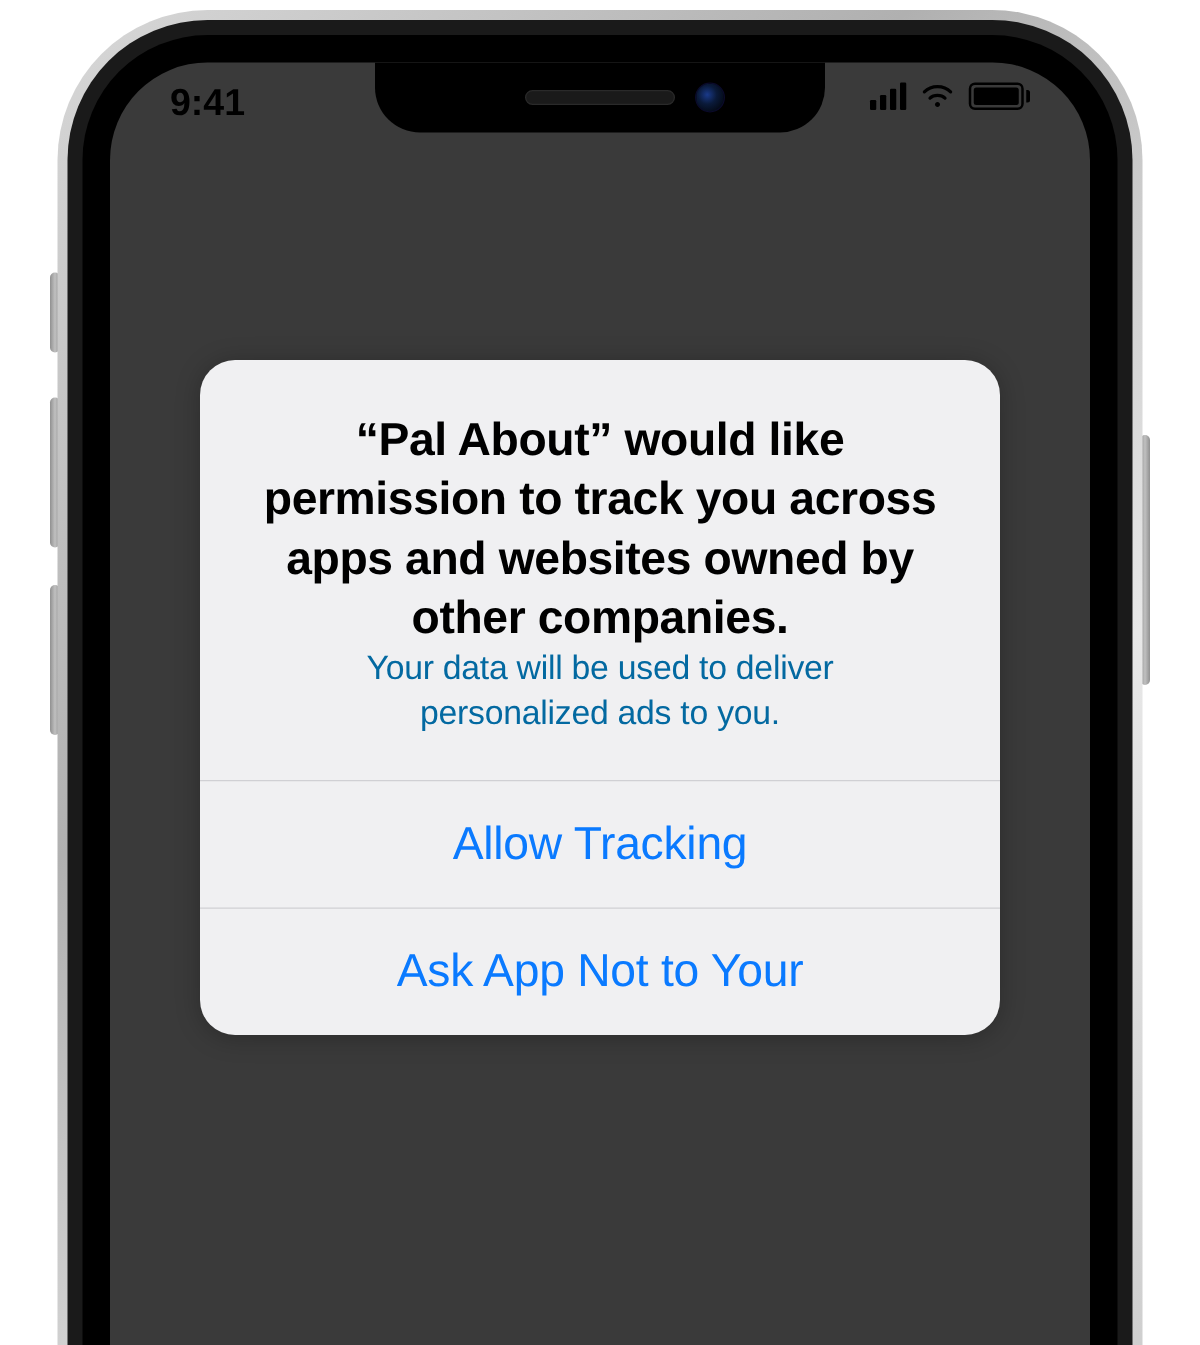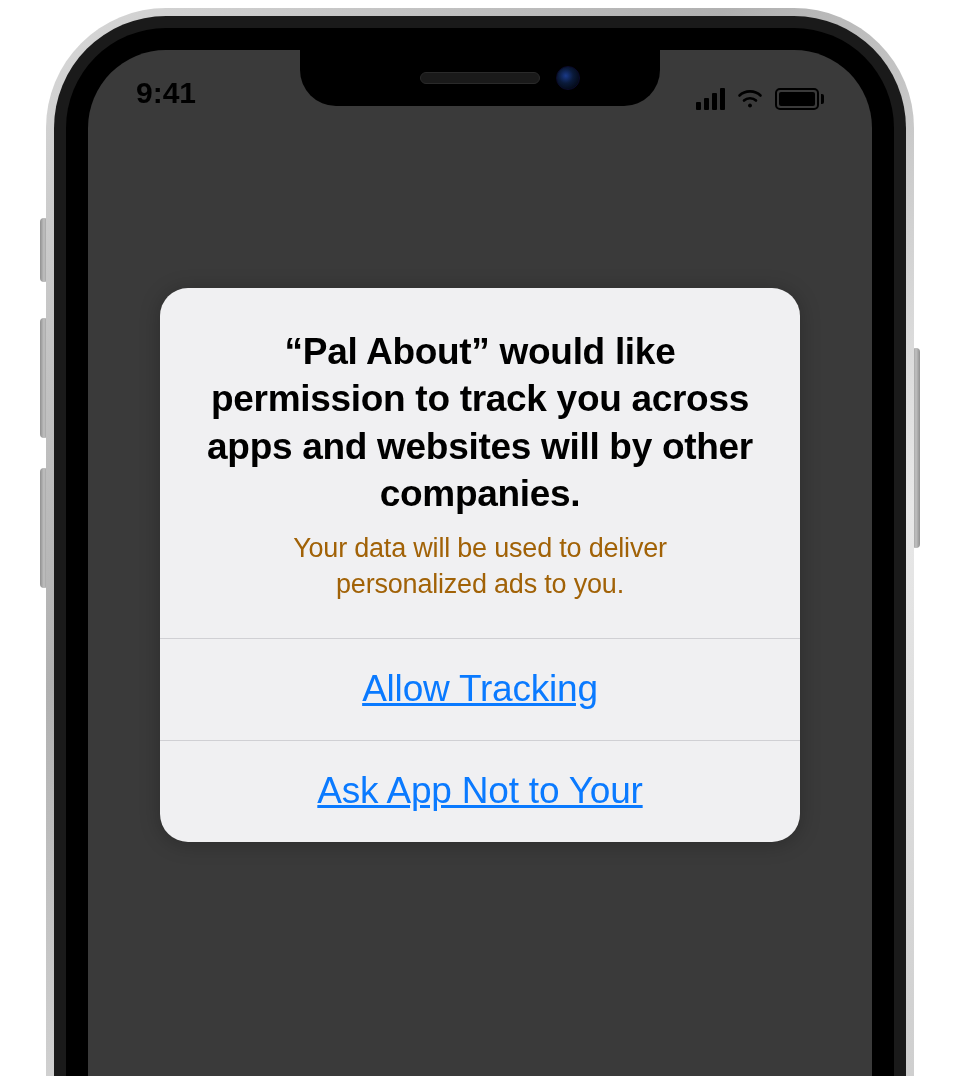--- a/index.html
+++ b/index.html
@@ -99,21 +99,21 @@
     }
 
     .status-bar {
       position: absolute;
       top: 16px;
       left: 0;
       right: 0;
       height: 44px;
       display: flex;
       justify-content: space-between;
-      align-items: flex-end;
+      align-items: flex-start;
       padding: 0 48px;
       z-index: 5;
     }
 
     .status-time {
       font-size: 30px;
       font-weight: 600;
       color: #000000;
     }
 
@@ -198,40 +198,38 @@
       font-size: 37px;
       font-weight: 600;
       color: #000000;
       line-height: 1.28;
       letter-spacing: -0.3px;
     }
 
     .alert-message {
       font-size: 27px;
       font-weight: 400;
-      color: #a16207;
+      color: #0369a1;
       line-height: 1.3;
-      margin-top: 14px;
       letter-spacing: -0.2px;
       padding: 0 30px;
     }
 
     .alert-button {
       width: 100%;
       height: 102px;
       border: none;
       background: transparent;
       border-top: 1px solid #d0d0d4;
       font-size: 37px;
       font-weight: 400;
       color: #0a7aff;
       cursor: pointer;
       font-family: inherit;
       letter-spacing: -0.2px;
-      text-decoration: underline;
     }
 
     
     .side-btn {
       position: absolute;
       background: linear-gradient(90deg, #909090 0%, #c0c0c0 50%, #909090 100%);
       border-radius: 4px;
     }
 
     .btn-silence {
@@ -302,21 +300,21 @@
                 <div class="battery-body">
                     <div class="battery-fill"></div>
                   </div>
                 <div class="battery-tip"></div>
               </div>
             </div>
           </div>
 
           <div class="alert-dialog">
             <div class="alert-content">
-              <div class="alert-title">“Pal About” would like permission to track you across apps and websites will by other companies.</div>
+              <div class="alert-title">“Pal About” would like permission to track you across apps and websites owned by other companies.</div>
               <div class="alert-message">Your data will be used to deliver personalized ads to you.</div>
             </div>
             <button class="alert-button">Allow Tracking</button>
             <button class="alert-button">Ask App Not to Your</button>
           </div>
 
         </div>
       </div>
     </div>
   </div>

